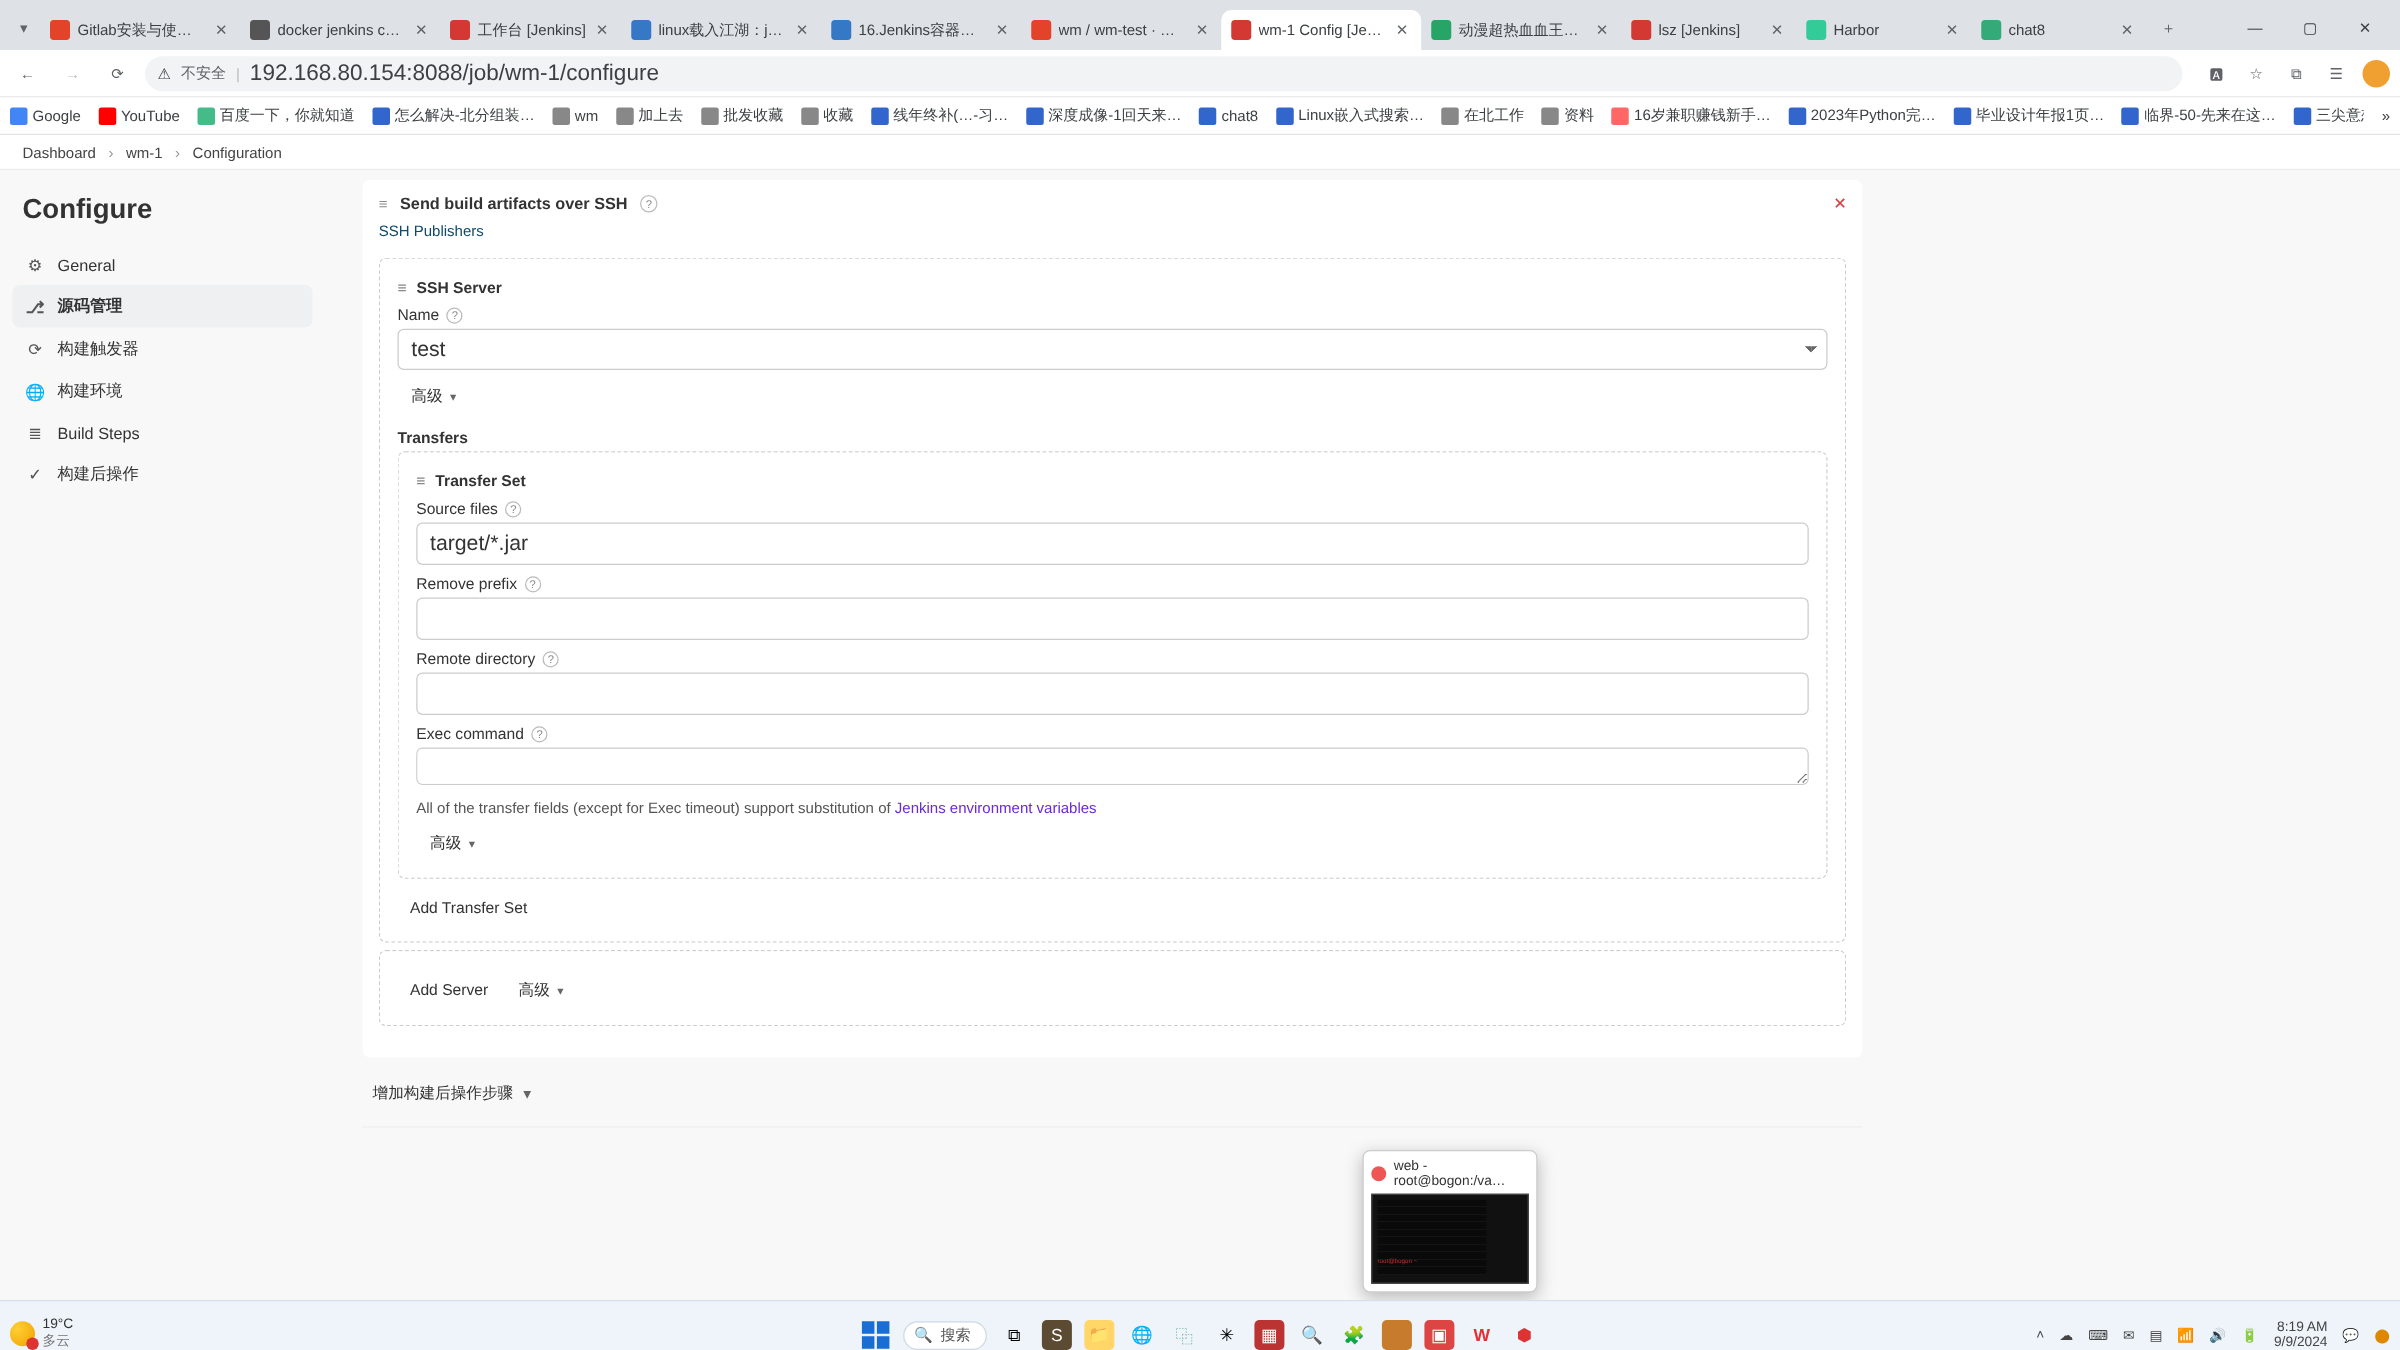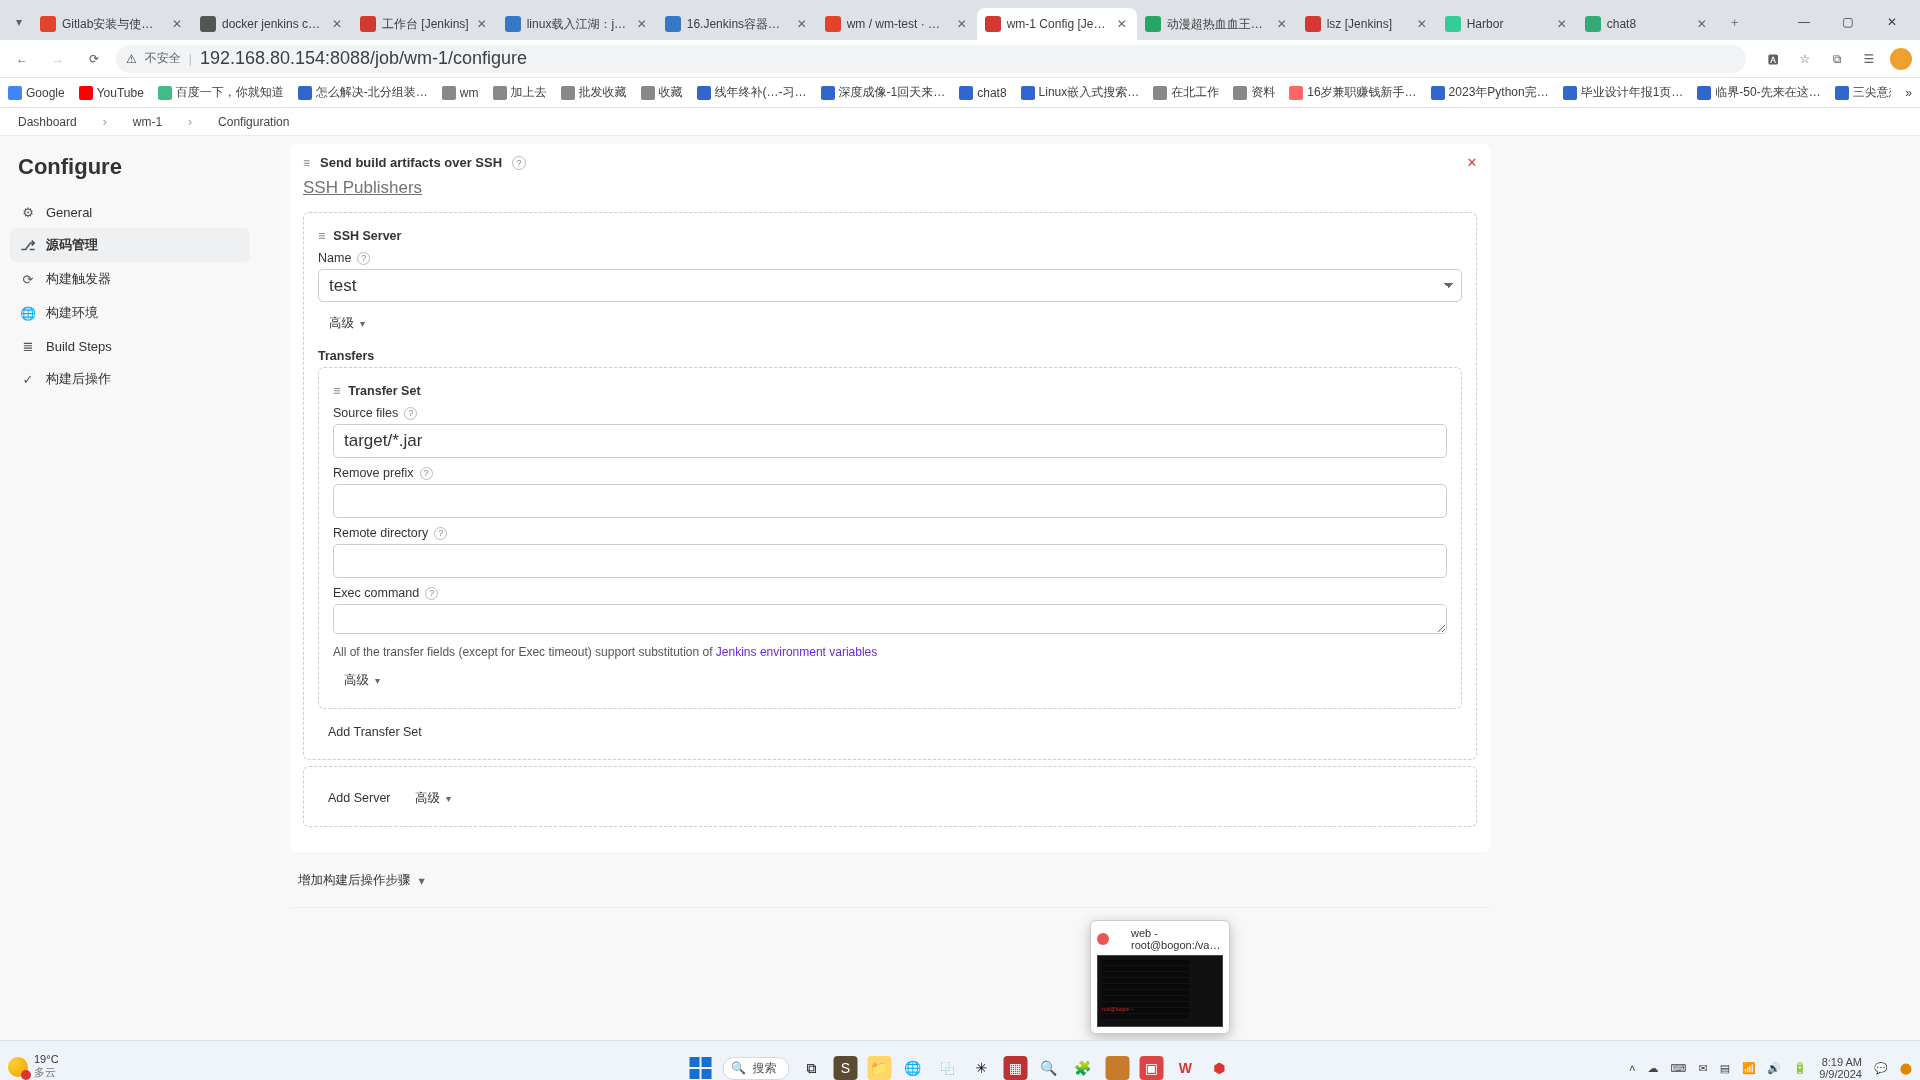--- a/index.html
+++ b/index.html
@@ -26,38 +26,38 @@
 .tb-right span { width:22px; height:22px; display:flex; align-items:center; justify-content:center; color:#5f6368; }
 .avatar { width:24px; height:24px; border-radius:50%; background:#f0a030; }
 
 .bookmarks-bar { height:30px; background:#fff; border-bottom:1px solid #e4e4e4; display:flex; align-items:center; padding:0 8px; gap:14px; color:#3c4043; font-size:12px; overflow:hidden; }
 .bookmarks-bar .bk { display:flex; align-items:center; gap:4px; white-space:nowrap; }
 .bookmarks-bar .bk .bi { width:14px; height:14px; border-radius:2px; background:#888; flex:none; }
 .bookmarks-bar .more { margin-left:auto; }
 
 
 .jenkins { height:calc(1080px - 40px - 38px - 30px - 40px); overflow:hidden; background:#f8f8f8; display:flex; flex-direction:column; }
-.breadcrumb { height:28px; background:#fff; border-bottom:1px solid #eaeaea; display:flex; align-items:center; padding:0 18px; gap:26px; color:#444; font-size:12px; }
+.breadcrumb { height:28px; background:#fff; border-bottom:1px solid #eaeaea; display:flex; align-items:center; padding:0 18px; gap:10px; color:#444; font-size:12px; }
 .breadcrumb .chev { color:#999; }
 .j-body { flex:1; display:flex; }
 .sidebar { width:260px; padding:14px 10px; }
 .sidebar h2 { font-size:22px; font-weight:700; color:#333; padding:4px 8px 16px; }
 .snav { display:flex; flex-direction:column; }
 .snav a { display:flex; align-items:center; gap:10px; padding:8px 10px; border-radius:6px; color:#333; text-decoration:none; font-size:13px; }
 .snav a.active { background:#eef0f2; font-weight:600; }
 .snav a .si { width:16px; height:16px; display:flex; align-items:center; justify-content:center; color:#555; }
 
 .main { flex:1; padding:8px 30px 20px 30px; overflow:auto; }
 .outer-card { background:#fff; border:1px solid transparent; border-radius:6px; padding:0 0 18px 0; max-width:1200px; position:relative; }
 .card-head { display:flex; align-items:center; gap:10px; padding:10px 12px 6px; color:#333; }
 .card-head .drag { color:#888; }
 .card-head .title { font-weight:600; font-size:13px; }
 .card-head .hq { width:14px; height:14px; border:1px solid #bbb; border-radius:50%; display:flex; align-items:center; justify-content:center; font-size:9px; color:#888; }
 .card-close { position:absolute; right:8px; top:8px; width:18px; height:18px; display:flex; align-items:center; justify-content:center; color:#d04040; font-size:13px; }
-.sub-label { color:#737373; font-size:17px; padding:2px 12px 8px;text-decoration:underline; }
+.sub-label { color:#0c4a6e; font-size:12px; padding:2px 12px 8px; }
 
 .dashed-box { border:1px dashed #ccc; border-radius:6px; margin:6px 12px; padding:10px 14px 14px; }
 .row-lbl { display:flex; align-items:center; gap:8px; color:#333; font-size:12.5px; font-weight:600; margin:6px 0; }
 .fld-lbl { display:flex; align-items:center; gap:6px; color:#333; font-size:12.5px; margin:8px 0 4px; }
 .fld-lbl .hq { width:13px; height:13px; border:1px solid #bbb; border-radius:50%; display:flex; align-items:center; justify-content:center; font-size:9px; color:#888; }
 .sel, .inp, .ta { width:100%; border:1px solid #ccc; border-radius:5px; background:#fff; padding:6px 10px; font-size:17px; color:#333; }
 .sel { appearance:none; background-image:linear-gradient(45deg,transparent 50%,#666 50%),linear-gradient(135deg,#666 50%,transparent 50%); background-position:right 12px center,right 7px center; background-size:5px 5px,5px 5px; background-repeat:no-repeat; }
 .ta { resize:both; height:30px; }
 .mini-btn { display:inline-flex; align-items:center; gap:6px; padding:4px 10px; border:1px solid transparent; border-radius:5px; background:transparent; color:#333; font-size:12.5px; margin-top:8px; }
 .mini-btn .chev { color:#666; font-size:10px; }
@@ -65,21 +65,21 @@
 .hint a { color:#6d28d9; text-decoration:none; }
 .plain-btn { display:inline-block; padding:6px 10px; border-radius:5px; background:transparent; color:#333; font-size:12.5px; margin-top:10px; }
 
 .add-step { display:inline-flex; align-items:center; gap:8px; padding:6px 6px; color:#333; font-size:12.5px; margin:14px 0 10px 2px; max-width:1200px; }
 .save-row { display:flex; gap:12px; padding:4px 0 0 2px; max-width:1200px; }
 .btn-primary { background:#0b6cf0; color:#fff; border:none; border-radius:6px; padding:7px 22px; font-size:13px; }
 .btn-sec { background:#fff; color:#333; border:1px solid #ccc; border-radius:6px; padding:7px 22px; font-size:13px; }
 
 
 .thumb { position:fixed; left:1090px; bottom:46px; width:140px; background:#fff; border:1px solid #ccc; border-radius:6px; box-shadow:0 4px 14px rgba(0,0,0,.25); padding:6px; }
-.thumb .th { display:flex; align-items:center; gap:22px; font-size:11px; color:#333; margin-bottom:4px; }
+.thumb .th { display:flex; align-items:center; gap:6px; font-size:11px; color:#333; margin-bottom:4px; }
 .thumb .th .dot { width:12px; height:12px; border-radius:50%; background:#e55; flex:none; }
 .thumb .scr { width:100%; height:72px; background:#111; border:1px solid #444; position:relative; overflow:hidden; }
 .thumb .scr::before { content:""; position:absolute; left:4px; top:4px; width:70%; height:60px;
   background:repeating-linear-gradient(#0a0a0a,#0a0a0a 5px,#151515 5px,#151515 6px); }
 .thumb .scr .ln { position:absolute; left:4px; color:#b33; font-size:5px; line-height:6px; white-space:pre; }
 
 
 .taskbar { position:fixed; left:0; right:0; bottom:0; height:40px; background:#eef4fa; border-top:1px solid #d7e0ea; display:flex; align-items:flex-end; padding:0 8px; }
 .taskbar .weather { display:flex; align-items:center; gap:6px; color:#333; font-size:11px; }
 .taskbar .weather .wicn { width:20px; height:20px; border-radius:50%; background:radial-gradient(circle at 30% 30%,#ffcf33,#f0a000); position:relative; }

